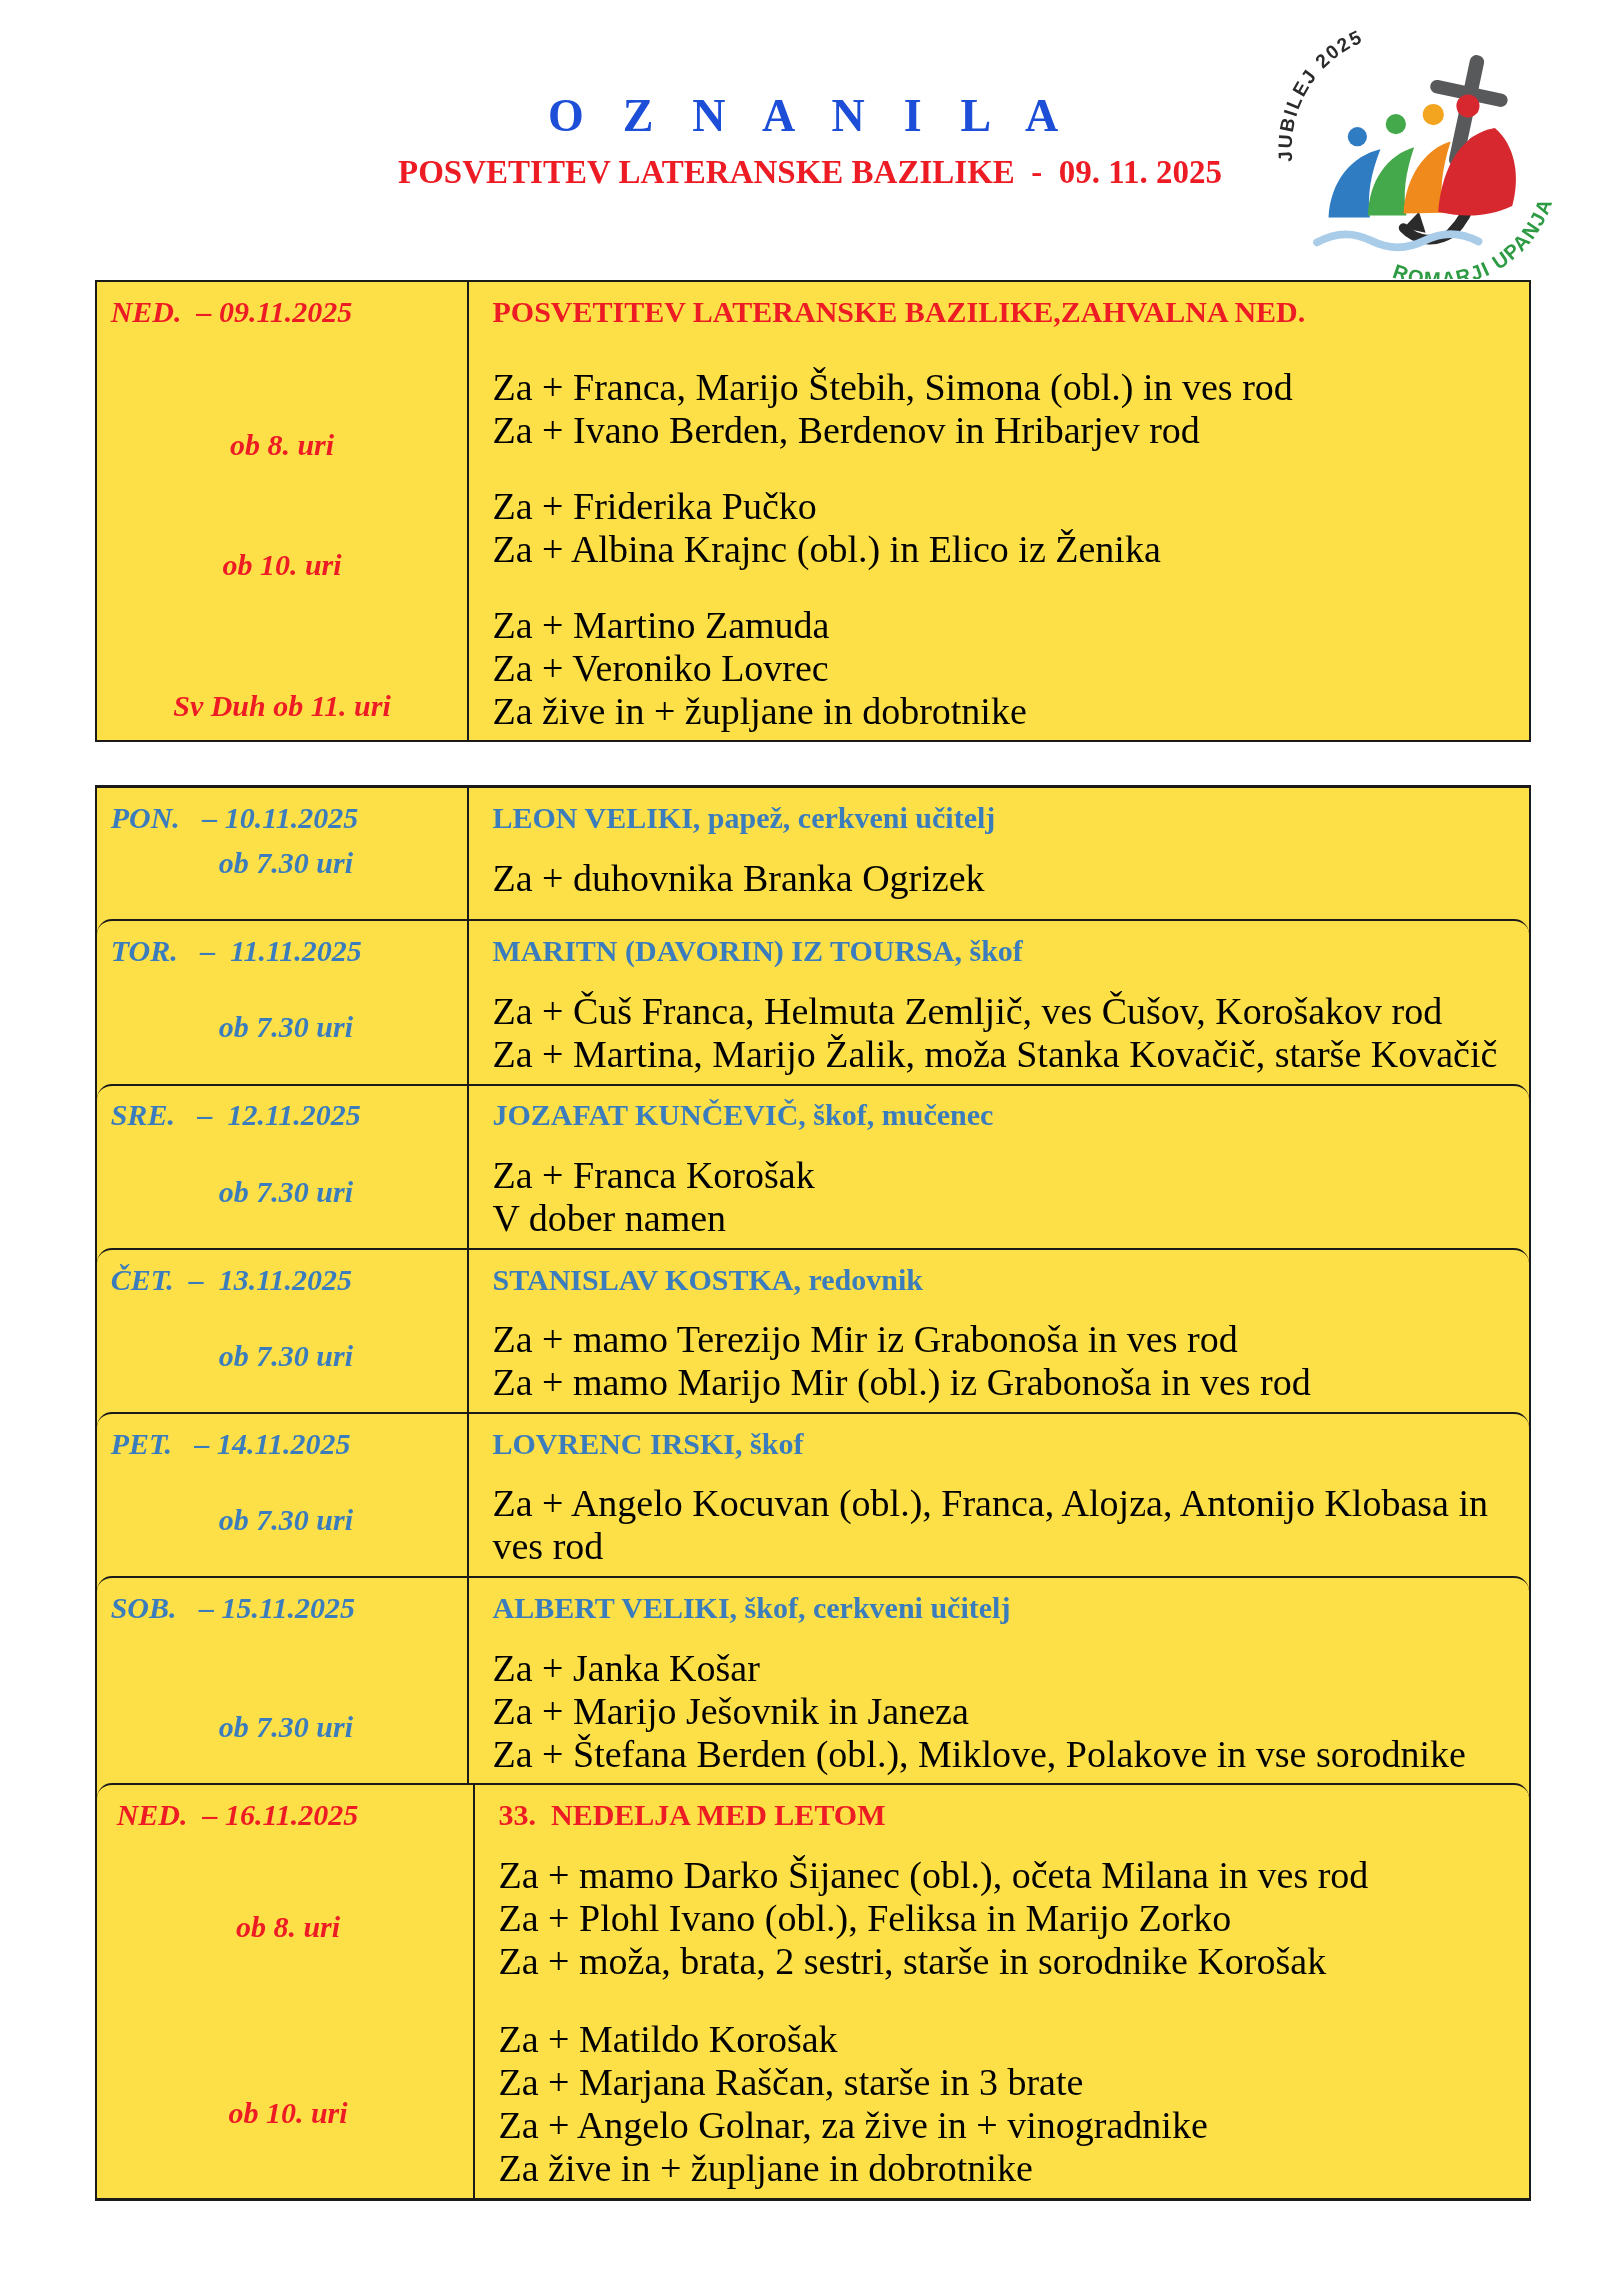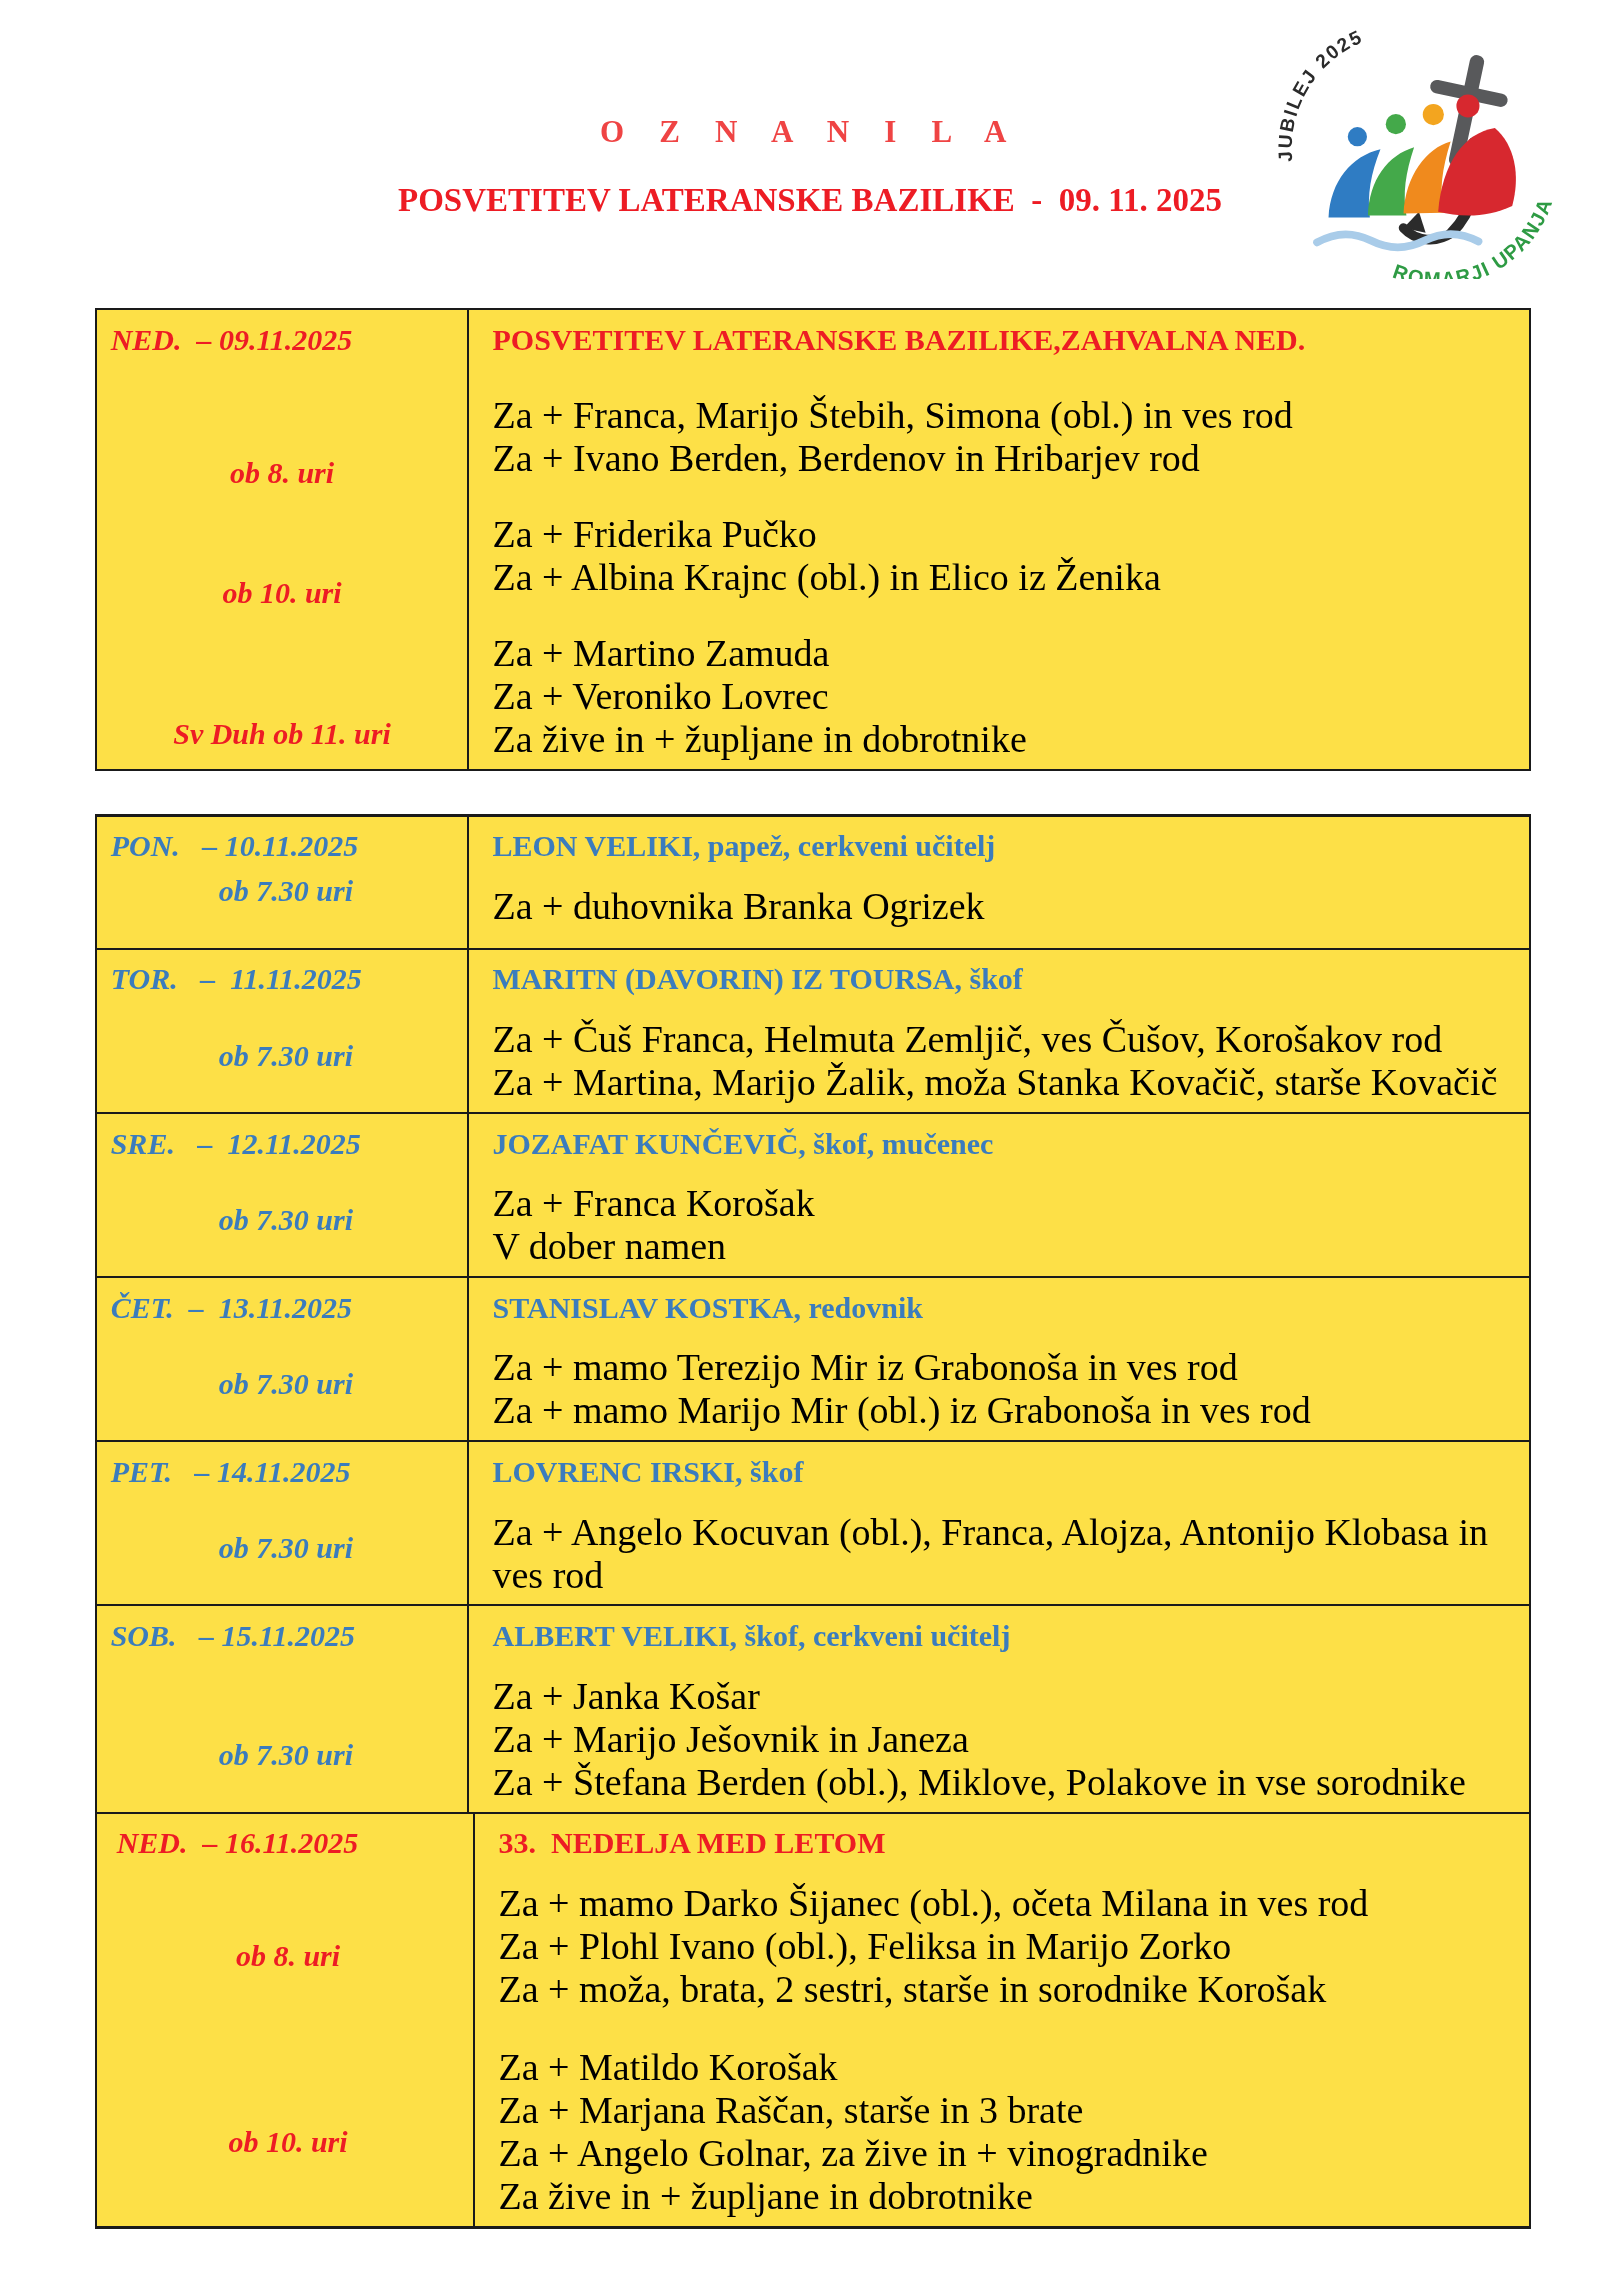--- a/index.html
+++ b/index.html
@@ -6,41 +6,41 @@
   body{
     width:1620px;height:2293px;overflow:hidden;position:relative;
     font-family:"Liberation Serif","DejaVu Serif",serif;
     color:#000;
   }
   .page{position:relative;width:1620px;height:2293px;}
 
   
   .header{position:relative;padding-top:86px;width:1620px;}
   .doc-title{
-    text-align:center;color:#ef4444;font-weight:bold;
-    font-size:31px;letter-spacing:13.7px;line-height:59px;
-    width:1437px;margin:16px auto;
+    text-align:center;color:#1d4ed8;font-weight:bold;
+    font-size:46px;letter-spacing:13.7px;line-height:59px;
+    width:1437px;margin:0 auto;
   }
   .doc-subtitle{
     text-align:center;color:#ED1C24;font-weight:bold;
     font-size:33px;line-height:47px;white-space:pre-wrap;
     width:1437px;margin:3.9px auto 0 auto;
   }
   .logo{position:absolute;top:29px;right:51px;width:304px;height:250px;}
 
   
   .tbl{
     position:relative;margin-left:95px;width:1436px;
     border:2px solid #1a1a1a;box-sizing:border-box;
     background:#fde047;
   }
   .tbl1{margin-top:84px;border-bottom-width:2.9px;}
   .tbl2{margin-top:43px;border-top-width:3.9px;border-bottom-width:3.9px;}
   .row{display:flex;box-sizing:border-box;}
-  .row + .row{border-top:2px solid #1a1a1a;}
+  .row + .row{border-top:2px solid #1a1a1a;border-radius:15px;}
   .cell-l{
     width:372px;min-width:372px;box-sizing:border-box;
     border-right:2px solid #1a1a1a;position:relative;
     padding:7.8px 5.9px 7.8px 13.7px;
     display:flex;flex-direction:column;
   }
   .cell-r{flex:1;box-sizing:border-box;padding:7.8px 9.8px 7.8px 23.5px;}
 
   .date{
     font-weight:bold;font-style:italic;font-size:30px;line-height:43px;

